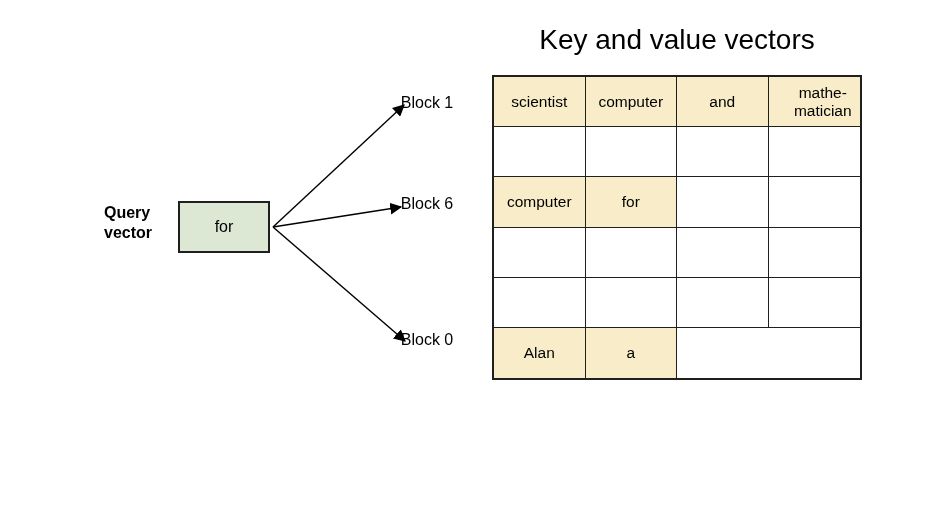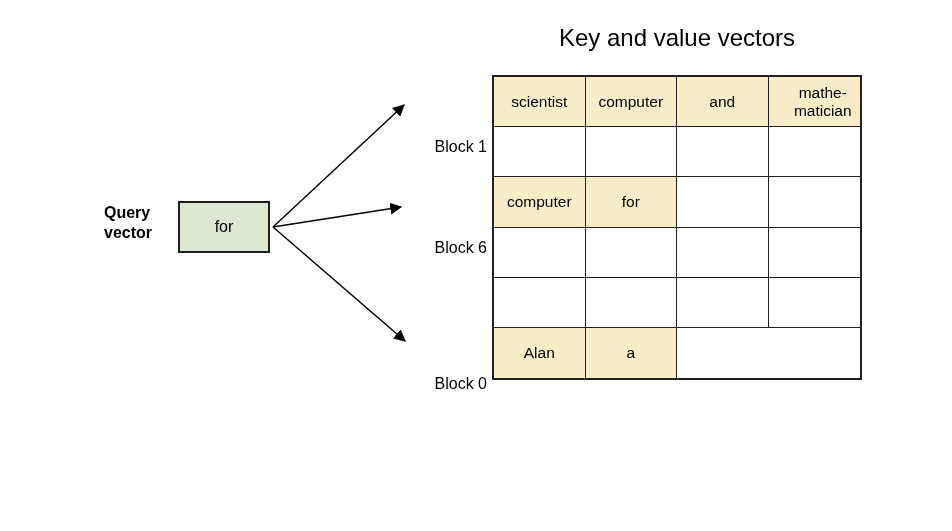--- a/index.html
+++ b/index.html
@@ -15,21 +15,21 @@
     background: #ffffff;
     overflow: hidden;
     color: #000000;
   }
   .title {
     position: absolute;
     left: 492px;
     top: 24px;
     width: 370px;
     text-align: center;
-    font-size: 24px;
+    font-size: 28px;
     color: #000000;
     white-space: nowrap;
   }
   .query-label {
     position: absolute;
     left: 104px;
     top: 203px;
     font-size: 16px;
     line-height: 20px;
     white-space: pre-line;
@@ -53,25 +53,24 @@
     position: absolute;
     left: 0;
     top: 0;
     width: 952px;
     height: 531px;
     pointer-events: none;
   }
   .block-label {
     position: absolute;
     width: 120px;
-    text-align: right;
+    text-align: center;
     font-size: 16px;
     line-height: 20px;
     white-space: nowrap;
-    margin-top: 44px;
   }
   .block-label.b1 { left: 367px; top: 93px; }
   .block-label.b2 { left: 367px; top: 194px; }
   .block-label.b0 { left: 367px; top: 330px; }
   .kv-table {
     position: absolute;
     left: 492px;
     top: 75px;
     width: 370px;
     height: 305px;

